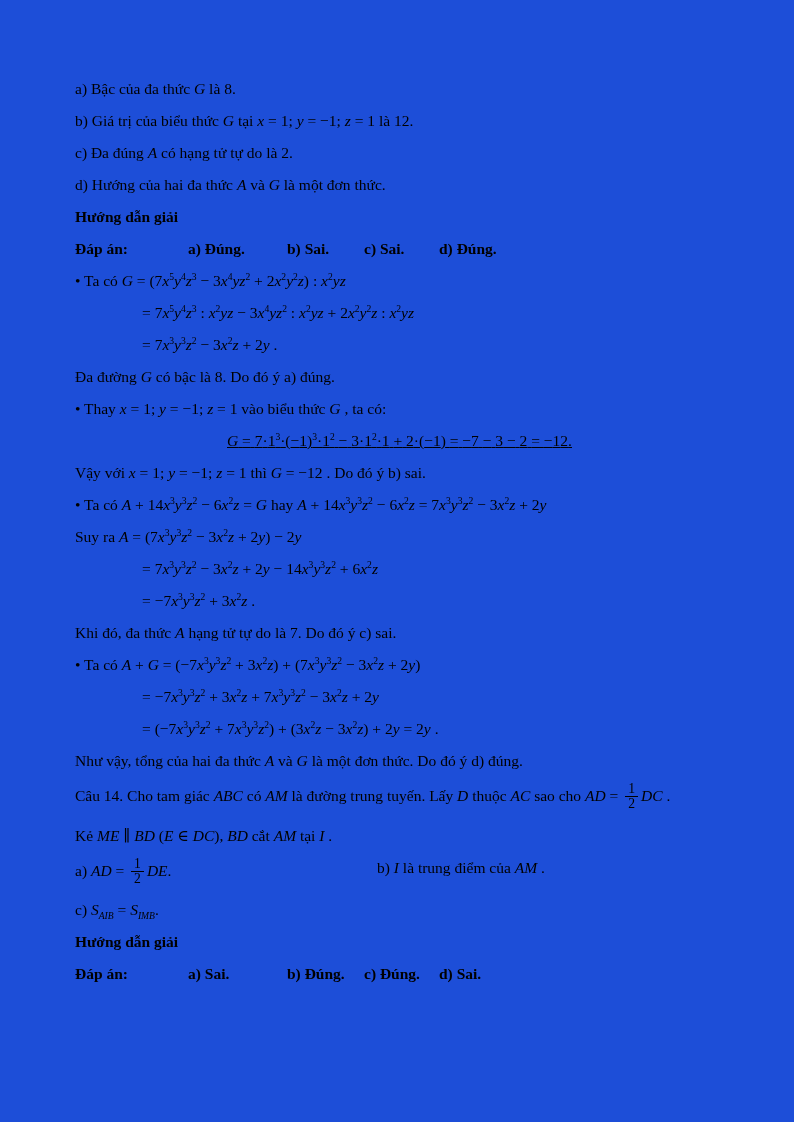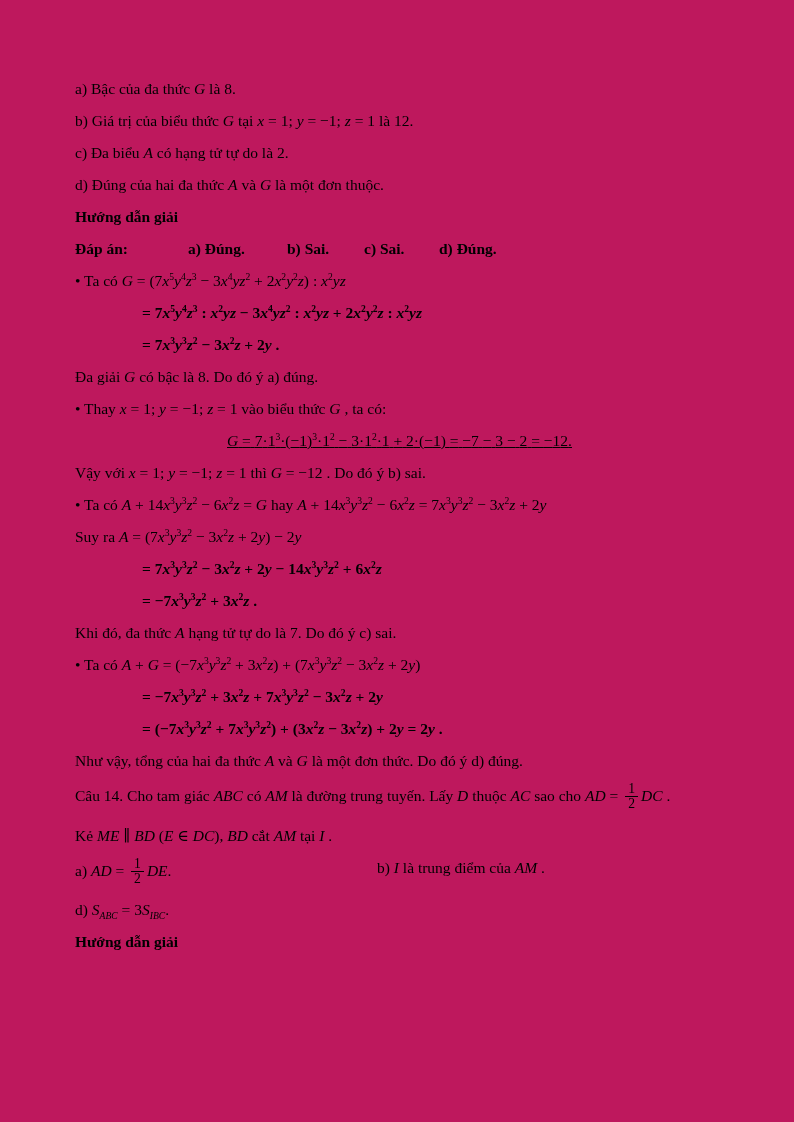--- a/index.html
+++ b/index.html
@@ -1,24 +1,24 @@
 <!DOCTYPE html>
 <html><head>
 <meta charset="utf-8">
 <style>
   html,body{margin:0;padding:0;background:#ffffff;}
   .page{
     width:794px;height:1122px;box-sizing:border-box;
     padding:78px 70px 0 75px;
-    background:#be185d;color:#000;
+    background:#1d4ed8;color:#000;
     font-family:"Liberation Serif","DejaVu Serif",serif;
     overflow:hidden;
   }
   .line{font-size:15.5px;line-height:21px;margin:0 0 11px 0;white-space:nowrap;}
-  .indent{padding-left:67px;font-weight:bold;}
+  .indent{padding-left:67px;}
   .center{text-align:center;text-decoration:underline;}
   .bold{font-weight:bold;margin-top:8px;}
   .bd{font-weight:normal;}
   .mi{font-style:italic;}
   sup{font-size:0.62em;line-height:0;}
   sub{font-size:0.62em;line-height:0;}
   .frac{display:inline-block;vertical-align:middle;margin:0 3px 2px 3px;
         font-size:0.88em;line-height:1.05;text-align:center;}
   .frac .num{display:block;padding:0 3px;}
   .frac .den{display:block;border-top:1px solid #000;padding:0 3px;}
@@ -33,33 +33,33 @@
   .col-right{flex:1;}
   .mt6{margin-top:6px;}
 </style>
 </head>
 <body>
 
 <div class="page">
 
   <div class="line"><span>a) Bậc của đa thức </span><span class="math"><span class="mi">G</span></span><span> là 8.</span></div>
   <div class="line"><span>b) Giá trị của biểu thức </span><span class="math"><span class="mi">G</span></span><span> tại </span><span class="math"><span class="mi">x</span><span> </span><span>=</span><span> </span><span>1</span><span>;</span><span> </span><span class="mi">y</span><span> </span><span>=</span><span> </span><span>−</span><span>1</span><span>;</span><span> </span><span class="mi">z</span><span> </span><span>=</span><span> </span><span>1</span></span><span> là 12.</span></div>
-  <div class="line"><span>c) Đa biểu </span><span class="math"><span class="mi">A</span></span><span> có hạng tử tự do là 2.</span></div>
-  <div class="line"><span>d) Đúng của hai đa thức </span><span class="math"><span class="mi">A</span></span><span> và </span><span class="math"><span class="mi">G</span></span><span> là một đơn thuộc.</span></div>
+  <div class="line"><span>c) Đa đúng </span><span class="math"><span class="mi">A</span></span><span> có hạng tử tự do là 2.</span></div>
+  <div class="line"><span>d) Hướng của hai đa thức </span><span class="math"><span class="mi">A</span></span><span> và </span><span class="math"><span class="mi">G</span></span><span> là một đơn thức.</span></div>
 
   <div class="line bold">Hướng dẫn giải</div>
 
   <div class="line tabrow">
     <span class="tab t0">Đáp án:</span><span class="tab t1">a) Đúng.</span><span class="tab t2">b) Sai.</span><span class="tab t3">c) Sai.</span><span class="tab">d) Đúng.</span>
   </div>
 
   <div class="line"><span>• Ta có </span><span class="math"><span class="mi">G</span><span> </span><span>=</span><span> </span><span>(</span><span>7</span><span class="mi">x</span><sup><span>5</span></sup><span class="mi">y</span><sup><span>4</span></sup><span class="mi">z</span><sup><span>3</span></sup><span> </span><span>−</span><span> </span><span>3</span><span class="mi">x</span><sup><span>4</span></sup><span class="mi">y</span><span class="mi">z</span><sup><span>2</span></sup><span> </span><span>+</span><span> </span><span>2</span><span class="mi">x</span><sup><span>2</span></sup><span class="mi">y</span><sup><span>2</span></sup><span class="mi">z</span><span>)</span><span> </span><span>:</span><span> </span><span class="mi">x</span><sup><span>2</span></sup><span class="mi">y</span><span class="mi">z</span></span></div>
   <div class="line indent"><span class="math"><span>=</span><span> </span><span>7</span><span class="mi">x</span><sup><span>5</span></sup><span class="mi">y</span><sup><span>4</span></sup><span class="mi">z</span><sup><span>3</span></sup><span> </span><span>:</span><span> </span><span class="mi">x</span><sup><span>2</span></sup><span class="mi">y</span><span class="mi">z</span><span> </span><span>−</span><span> </span><span>3</span><span class="mi">x</span><sup><span>4</span></sup><span class="mi">y</span><span class="mi">z</span><sup><span>2</span></sup><span> </span><span>:</span><span> </span><span class="mi">x</span><sup><span>2</span></sup><span class="mi">y</span><span class="mi">z</span><span> </span><span>+</span><span> </span><span>2</span><span class="mi">x</span><sup><span>2</span></sup><span class="mi">y</span><sup><span>2</span></sup><span class="mi">z</span><span> </span><span>:</span><span> </span><span class="mi">x</span><sup><span>2</span></sup><span class="mi">y</span><span class="mi">z</span></span></div>
   <div class="line indent"><span class="math"><span>=</span><span> </span><span>7</span><span class="mi">x</span><sup><span>3</span></sup><span class="mi">y</span><sup><span>3</span></sup><span class="mi">z</span><sup><span>2</span></sup><span> </span><span>−</span><span> </span><span>3</span><span class="mi">x</span><sup><span>2</span></sup><span class="mi">z</span><span> </span><span>+</span><span> </span><span>2</span><span class="mi">y</span></span><span> .</span></div>
-  <div class="line"><span>Đa giải </span><span class="math"><span class="mi">G</span></span><span> có bậc là 8. Do đó ý a) đúng.</span></div>
+  <div class="line"><span>Đa đường </span><span class="math"><span class="mi">G</span></span><span> có bậc là 8. Do đó ý a) đúng.</span></div>
   <div class="line"><span>• Thay </span><span class="math"><span class="mi">x</span><span> </span><span>=</span><span> </span><span>1</span><span>;</span><span> </span><span class="mi">y</span><span> </span><span>=</span><span> </span><span>−</span><span>1</span><span>;</span><span> </span><span class="mi">z</span><span> </span><span>=</span><span> </span><span>1</span></span><span> vào biểu thức </span><span class="math"><span class="mi">G</span></span><span> , ta có:</span></div>
   <div class="line center"><span class="math"><span class="mi">G</span><span> </span><span>=</span><span> </span><span>7</span><span>·</span><span>1</span><sup><span>3</span></sup><span>·</span><span>(</span><span>−</span><span>1</span><span>)</span><sup><span>3</span></sup><span>·</span><span>1</span><sup><span>2</span></sup><span> </span><span>−</span><span> </span><span>3</span><span>·</span><span>1</span><sup><span>2</span></sup><span>·</span><span>1</span><span> </span><span>+</span><span> </span><span>2</span><span>·</span><span>(</span><span>−</span><span>1</span><span>)</span><span> </span><span>=</span><span> </span><span>−</span><span>7</span><span> </span><span>−</span><span> </span><span>3</span><span> </span><span>−</span><span> </span><span>2</span><span> </span><span>=</span><span> </span><span>−</span><span>1</span><span>2</span><span>.</span></span></div>
   <div class="line"><span>Vậy với </span><span class="math"><span class="mi">x</span><span> </span><span>=</span><span> </span><span>1</span><span>;</span><span> </span><span class="mi">y</span><span> </span><span>=</span><span> </span><span>−</span><span>1</span><span>;</span><span> </span><span class="mi">z</span><span> </span><span>=</span><span> </span><span>1</span></span><span> thì </span><span class="math"><span class="mi">G</span><span> </span><span>=</span><span> </span><span>−</span><span>1</span><span>2</span></span><span> . Do đó ý b) sai.</span></div>
   <div class="line"><span>• Ta có </span><span class="math"><span class="mi">A</span><span> </span><span>+</span><span> </span><span>1</span><span>4</span><span class="mi">x</span><sup><span>3</span></sup><span class="mi">y</span><sup><span>3</span></sup><span class="mi">z</span><sup><span>2</span></sup><span> </span><span>−</span><span> </span><span>6</span><span class="mi">x</span><sup><span>2</span></sup><span class="mi">z</span><span> </span><span>=</span><span> </span><span class="mi">G</span></span><span> hay </span><span class="math"><span class="mi">A</span><span> </span><span>+</span><span> </span><span>1</span><span>4</span><span class="mi">x</span><sup><span>3</span></sup><span class="mi">y</span><sup><span>3</span></sup><span class="mi">z</span><sup><span>2</span></sup><span> </span><span>−</span><span> </span><span>6</span><span class="mi">x</span><sup><span>2</span></sup><span class="mi">z</span><span> </span><span>=</span><span> </span><span>7</span><span class="mi">x</span><sup><span>3</span></sup><span class="mi">y</span><sup><span>3</span></sup><span class="mi">z</span><sup><span>2</span></sup><span> </span><span>−</span><span> </span><span>3</span><span class="mi">x</span><sup><span>2</span></sup><span class="mi">z</span><span> </span><span>+</span><span> </span><span>2</span><span class="mi">y</span></span></div>
   <div class="line"><span>Suy ra </span><span class="math"><span class="mi">A</span><span> </span><span>=</span><span> </span><span>(</span><span>7</span><span class="mi">x</span><sup><span>3</span></sup><span class="mi">y</span><sup><span>3</span></sup><span class="mi">z</span><sup><span>2</span></sup><span> </span><span>−</span><span> </span><span>3</span><span class="mi">x</span><sup><span>2</span></sup><span class="mi">z</span><span> </span><span>+</span><span> </span><span>2</span><span class="mi">y</span><span>)</span><span> </span><span>−</span><span> </span><span>2</span><span class="mi">y</span></span></div>
   <div class="line indent"><span class="math"><span>=</span><span> </span><span>7</span><span class="mi">x</span><sup><span>3</span></sup><span class="mi">y</span><sup><span>3</span></sup><span class="mi">z</span><sup><span>2</span></sup><span> </span><span>−</span><span> </span><span>3</span><span class="mi">x</span><sup><span>2</span></sup><span class="mi">z</span><span> </span><span>+</span><span> </span><span>2</span><span class="mi">y</span><span> </span><span>−</span><span> </span><span>1</span><span>4</span><span class="mi">x</span><sup><span>3</span></sup><span class="mi">y</span><sup><span>3</span></sup><span class="mi">z</span><sup><span>2</span></sup><span> </span><span>+</span><span> </span><span>6</span><span class="mi">x</span><sup><span>2</span></sup><span class="mi">z</span></span></div>
   <div class="line indent"><span class="math"><span>=</span><span> </span><span>−</span><span>7</span><span class="mi">x</span><sup><span>3</span></sup><span class="mi">y</span><sup><span>3</span></sup><span class="mi">z</span><sup><span>2</span></sup><span> </span><span>+</span><span> </span><span>3</span><span class="mi">x</span><sup><span>2</span></sup><span class="mi">z</span></span><span> .</span></div>
   <div class="line"><span>Khi đó, đa thức </span><span class="math"><span class="mi">A</span></span><span> hạng tử tự do là 7. Do đó ý c) sai.</span></div>
   <div class="line"><span>• Ta có </span><span class="math"><span class="mi">A</span><span> </span><span>+</span><span> </span><span class="mi">G</span><span> </span><span>=</span><span> </span><span>(</span><span>−</span><span>7</span><span class="mi">x</span><sup><span>3</span></sup><span class="mi">y</span><sup><span>3</span></sup><span class="mi">z</span><sup><span>2</span></sup><span> </span><span>+</span><span> </span><span>3</span><span class="mi">x</span><sup><span>2</span></sup><span class="mi">z</span><span>)</span><span> </span><span>+</span><span> </span><span>(</span><span>7</span><span class="mi">x</span><sup><span>3</span></sup><span class="mi">y</span><sup><span>3</span></sup><span class="mi">z</span><sup><span>2</span></sup><span> </span><span>−</span><span> </span><span>3</span><span class="mi">x</span><sup><span>2</span></sup><span class="mi">z</span><span> </span><span>+</span><span> </span><span>2</span><span class="mi">y</span><span>)</span></span></div>
   <div class="line indent"><span class="math"><span>=</span><span> </span><span>−</span><span>7</span><span class="mi">x</span><sup><span>3</span></sup><span class="mi">y</span><sup><span>3</span></sup><span class="mi">z</span><sup><span>2</span></sup><span> </span><span>+</span><span> </span><span>3</span><span class="mi">x</span><sup><span>2</span></sup><span class="mi">z</span><span> </span><span>+</span><span> </span><span>7</span><span class="mi">x</span><sup><span>3</span></sup><span class="mi">y</span><sup><span>3</span></sup><span class="mi">z</span><sup><span>2</span></sup><span> </span><span>−</span><span> </span><span>3</span><span class="mi">x</span><sup><span>2</span></sup><span class="mi">z</span><span> </span><span>+</span><span> </span><span>2</span><span class="mi">y</span></span></div>
@@ -67,19 +67,22 @@
   <div class="line"><span>Như vậy, tổng của hai đa thức </span><span class="math"><span class="mi">A</span></span><span> và </span><span class="math"><span class="mi">G</span></span><span> là một đơn thức. Do đó ý d) đúng.</span></div>
 
   <div class="line mt6"><span class="bd">Câu 14.</span><span> Cho tam giác </span><span class="math"><span class="mi">A</span><span class="mi">B</span><span class="mi">C</span></span><span> có </span><span class="math"><span class="mi">A</span><span class="mi">M</span></span><span> là đường trung tuyến. Lấy </span><span class="math"><span class="mi">D</span></span><span> thuộc </span><span class="math"><span class="mi">A</span><span class="mi">C</span></span><span> sao cho </span><span class="math"><span class="mi">A</span><span class="mi">D</span><span> </span><span>=</span><span> </span></span><span class="frac"><span class="num">1</span><span class="den">2</span></span><span class="math"><span class="mi">D</span><span class="mi">C</span></span><span> .</span></div>
   <div class="line"><span>Kẻ </span><span class="math"><span class="mi">M</span><span class="mi">E</span><span> </span><span>∥</span><span> </span><span class="mi">B</span><span class="mi">D</span><span> </span><span>(</span><span class="mi">E</span><span> </span><span>∈</span><span> </span><span class="mi">D</span><span class="mi">C</span><span>)</span></span><span>, </span><span class="math"><span class="mi">B</span><span class="mi">D</span></span><span> cắt </span><span class="math"><span class="mi">A</span><span class="mi">M</span></span><span> tại </span><span class="math"><span class="mi">I</span></span><span> .</span></div>
 
   <div class="line cols">
     <div class="col-left"><span>a) </span><span class="math"><span class="mi">A</span><span class="mi">D</span><span> </span><span>=</span><span> </span></span><span class="frac"><span class="num">1</span><span class="den">2</span></span><span class="math"><span class="mi">D</span><span class="mi">E</span></span><span>.</span></div>
     <div class="col-right"><span>b) </span><span class="math"><span class="mi">I</span></span><span> là trung điểm của </span><span class="math"><span class="mi">A</span><span class="mi">M</span></span><span> .</span></div>
   </div>
   <div class="line cols">
-    <div class="col-right"><span>d) </span><span class="math"><span class="mi">S</span><sub><span class="mi">A</span><span class="mi">B</span><span class="mi">C</span></sub><span> </span><span>=</span><span> </span><span>3</span><span class="mi">S</span><sub><span class="mi">I</span><span class="mi">B</span><span class="mi">C</span></sub></span><span>.</span></div>
+    <div class="col-left"><span>c) </span><span class="math"><span class="mi">S</span><sub><span class="mi">A</span><span class="mi">I</span><span class="mi">B</span></sub><span> </span><span>=</span><span> </span><span class="mi">S</span><sub><span class="mi">I</span><span class="mi">M</span><span class="mi">B</span></sub></span><span>.</span></div>
   </div>
 
   <div class="line bold">Hướng dẫn giải</div>
 
+  <div class="line tabrow">
+    <span class="tab t0">Đáp án:</span><span class="tab t1">a) Sai.</span><span class="tab t2">b) Đúng.</span><span class="tab t3">c) Đúng.</span><span class="tab">d) Sai.</span>
+  </div>
 
 </div>
 
 </body></html>

